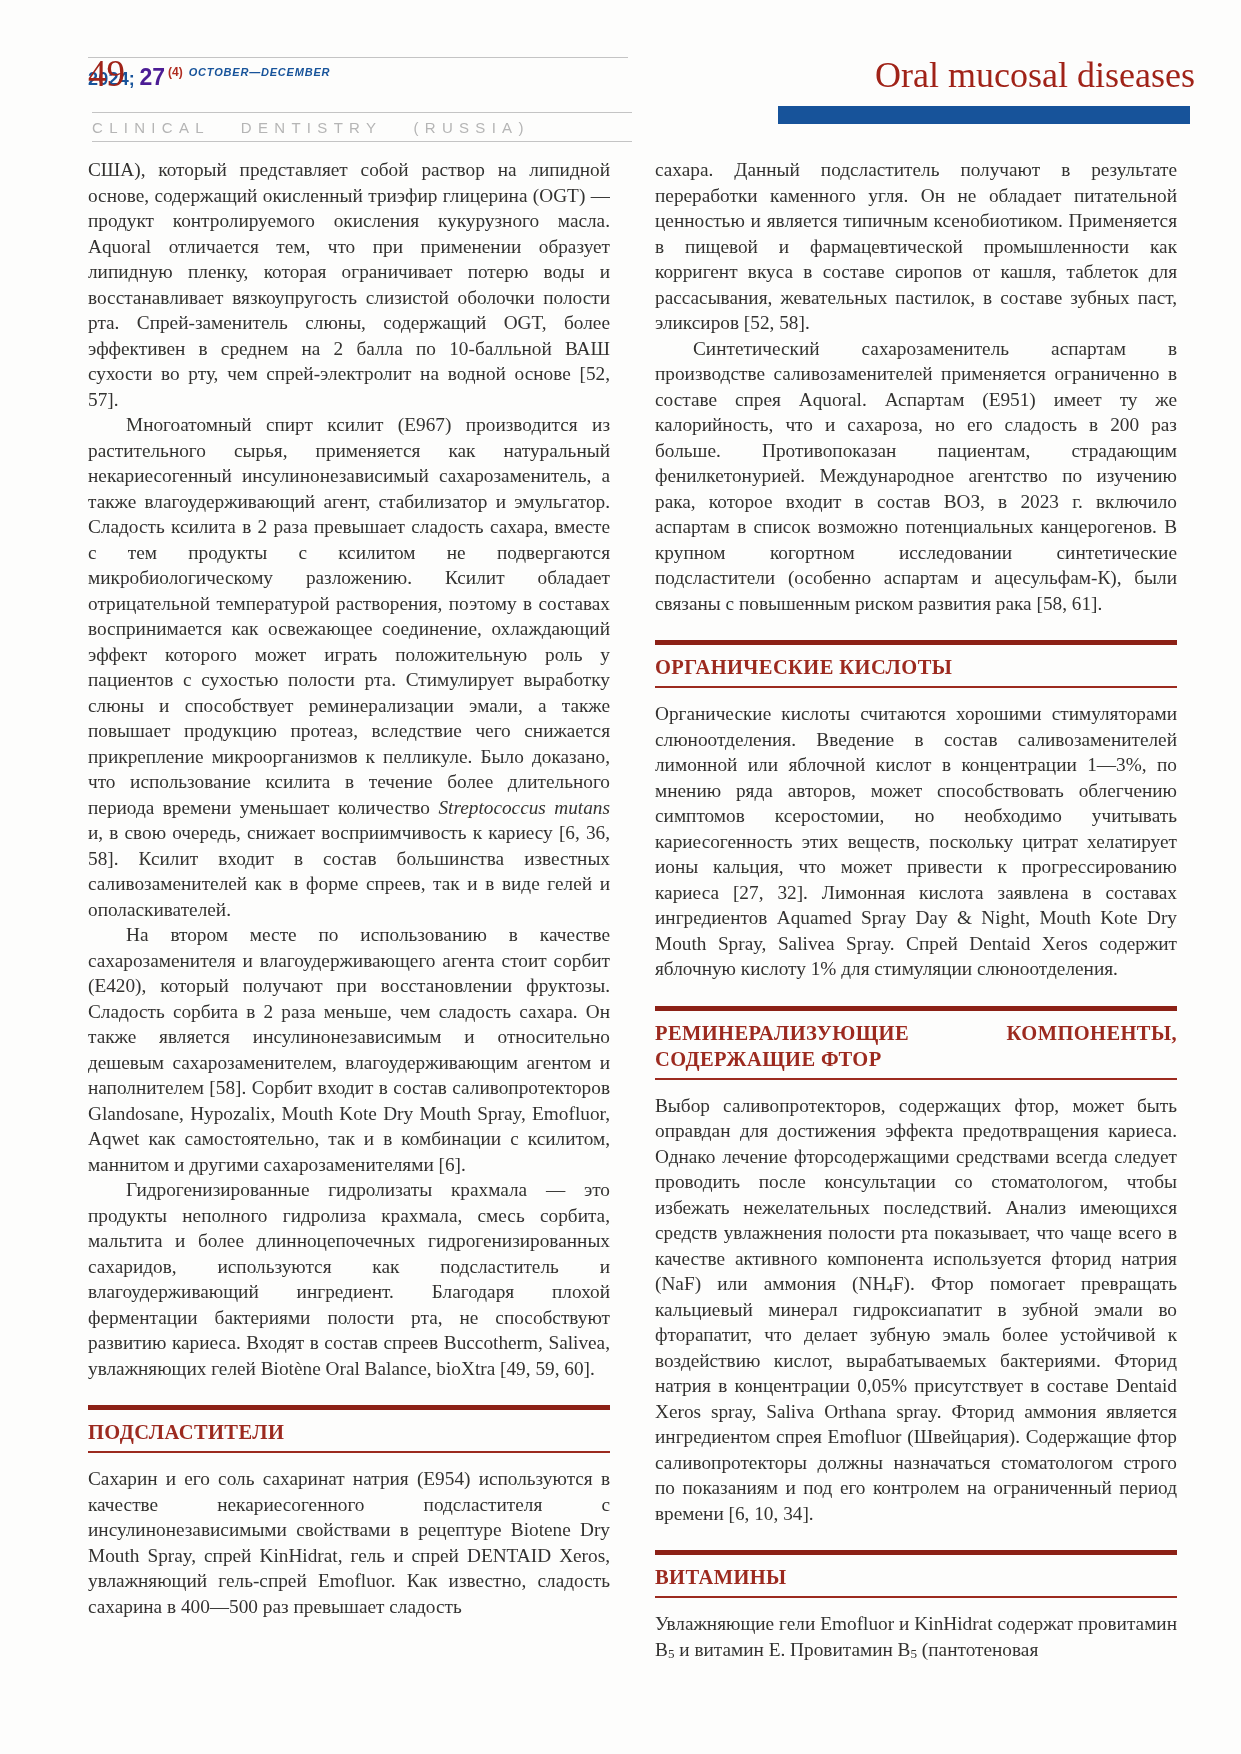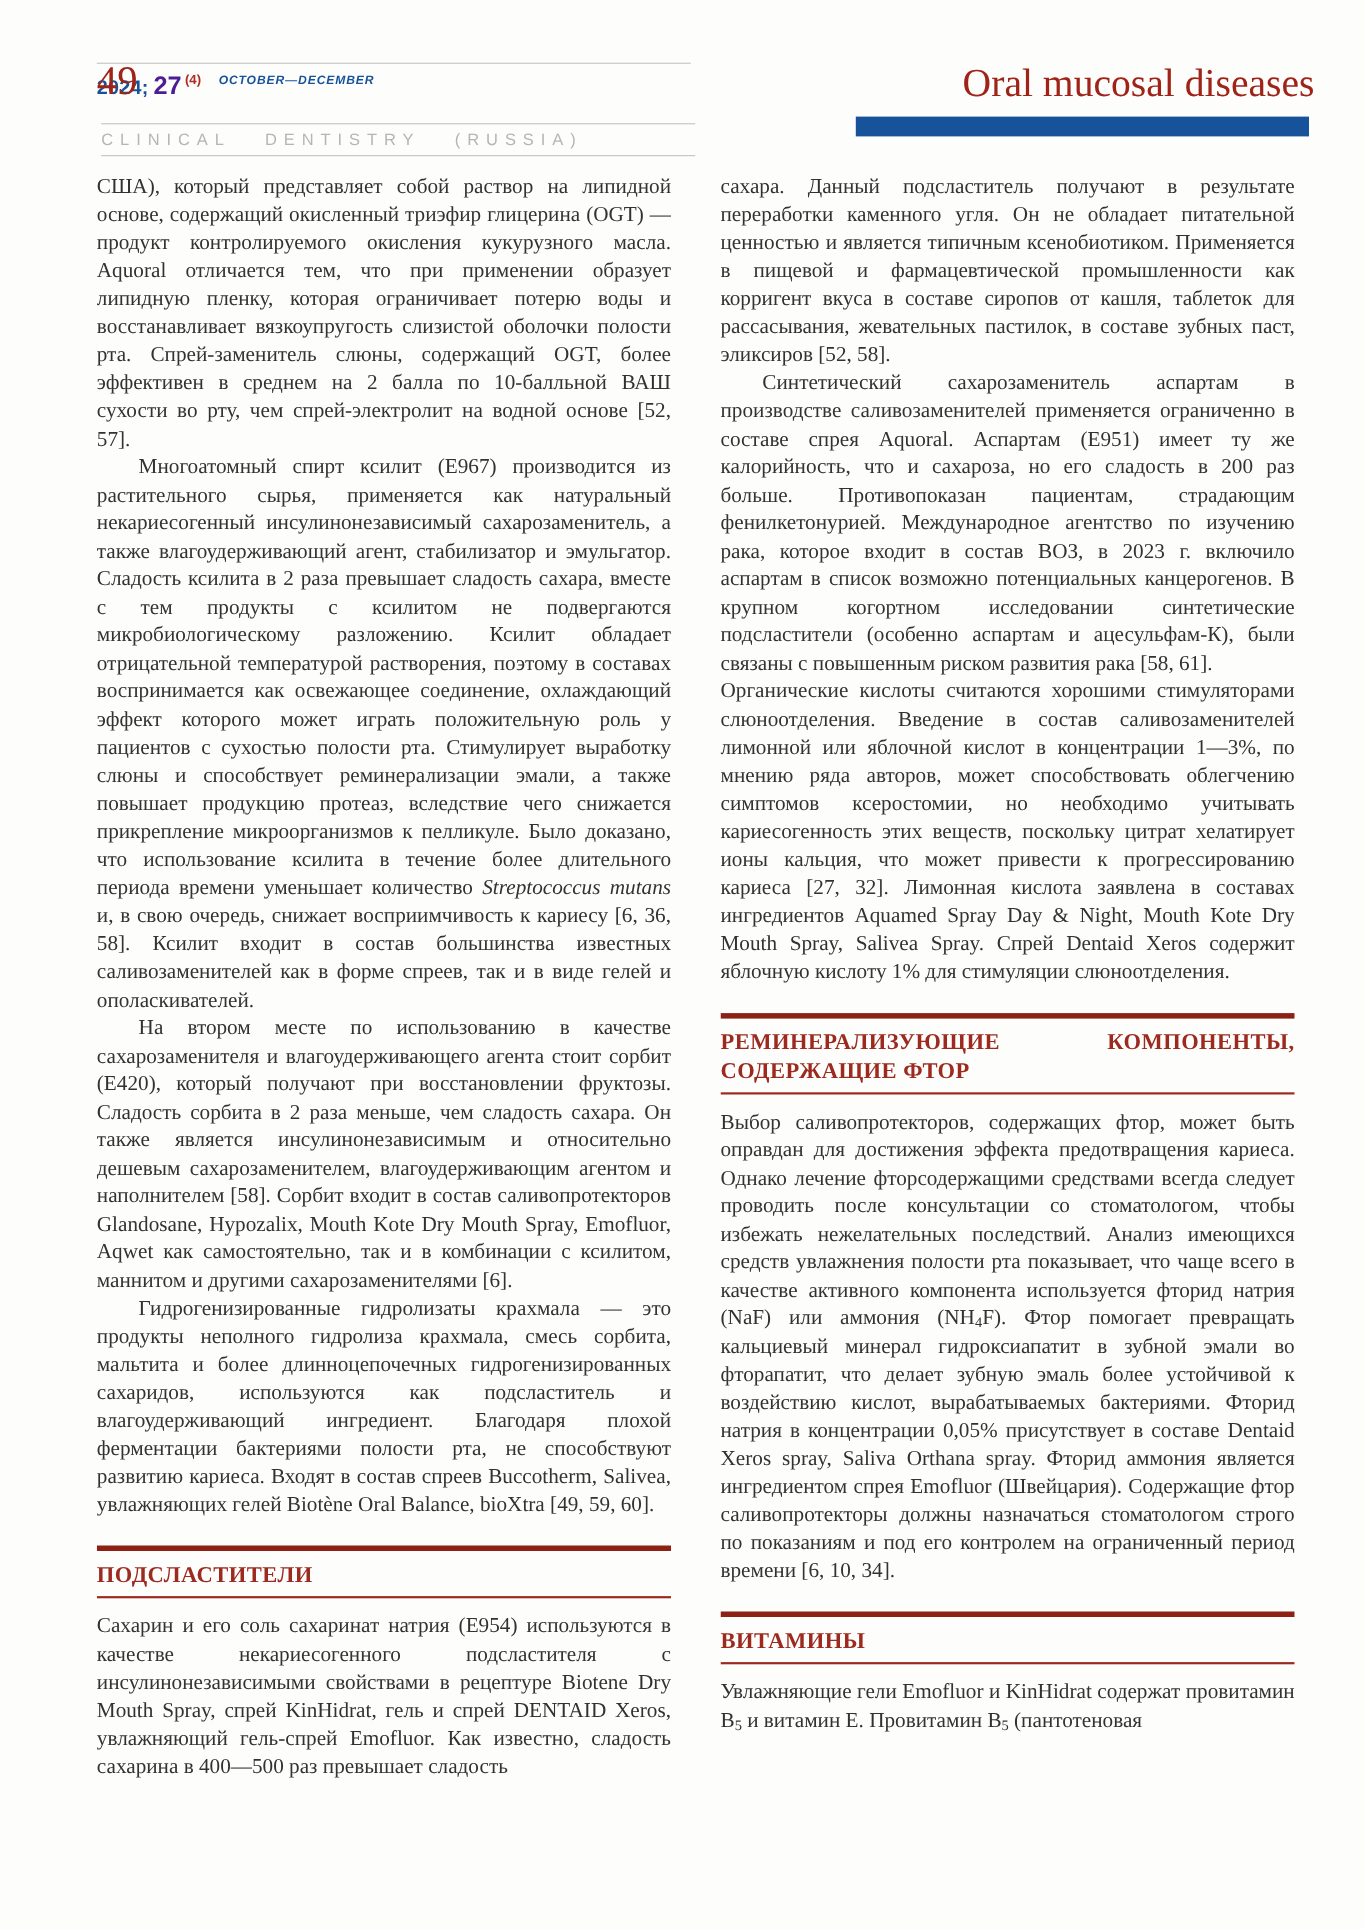--- a/index.html
+++ b/index.html
@@ -28,21 +28,21 @@
   }
   .vol-line{
     position:absolute;left:88px;top:64px;width:540px;height:30px;
     font-family:"Liberation Sans", sans-serif;
     white-space:nowrap;
   }
   .vol-year{color:var(--accent-blue);font-size:18px;font-weight:bold;letter-spacing:.2px;}
   .vol-num{color:#4c1d95;font-size:23px;font-weight:bold;}
   .vol-issue{color:#b02c20;font-size:12px;font-weight:bold;vertical-align:9px;margin-left:3px;}
   .vol-months{color:var(--accent-blue);font-size:11px;font-weight:bold;font-style:italic;
-    letter-spacing:.8px;vertical-align:9px;margin-left:16px;}
+    letter-spacing:.8px;vertical-align:9px;margin-left:6px;}
   .journal-band{
     position:absolute;left:92px;top:112px;width:540px;
     border-top:1px solid var(--gray-rule);
     border-bottom:1px solid var(--gray-rule);
     padding:6px 0 5px 0;
     font-family:"Liberation Sans", sans-serif;
     font-size:15px;color:var(--gray-text);
     letter-spacing:.42em;word-spacing:1.4em;white-space:nowrap;overflow:hidden;
   }
   .page-num{
@@ -110,20 +110,25 @@
       <div class="section">
         <div class="rule-thick"></div>
         <h2>ПОДСЛАСТИТЕЛИ</h2>
         <div class="rule-thin"></div>
       </div>
       <p class="para"><span>Сахарин и его соль сахаринат натрия (E954) используются в качестве некариесогенного подсластителя с инсулинонезависимыми свойствами в рецептуре Biotene Dry Mouth Spray, спрей KinHidrat, гель и спрей DENTAID Xeros, увлажняющий гель-спрей Emofluor. Как известно, сладость сахарина в 400—500 раз превышает сладость</span></p>
     </div>
   <div class="col col-right" id="col-right">
       <p class="para"><span>сахара. Данный подсластитель получают в результате переработки каменного угля. Он не обладает питательной ценностью и является типичным ксенобиотиком. Применяется в пищевой и фармацевтической промышленности как корригент вкуса в составе сиропов от кашля, таблеток для рассасывания, жевательных пастилок, в составе зубных паст, эликсиров [52, 58].</span></p>
       <p class="para indent"><span>Синтетический сахарозаменитель аспартам в производстве саливозаменителей применяется ограниченно в составе спрея Aquoral. Аспартам (E951) имеет ту же калорийность, что и сахароза, но его сладость в 200 раз больше. Противопоказан пациентам, страдающим фенилкетонурией. Международное агентство по изучению рака, которое входит в состав ВОЗ, в 2023 г. включило аспартам в список возможно потенциальных канцерогенов. В крупном когортном исследовании синтетические подсластители (особенно аспартам и ацесульфам-К), были связаны с повышенным риском развития рака [58, 61].</span></p>
+      <div class="section">
+        <div class="rule-thick"></div>
+        <h2>ОРГАНИЧЕСКИЕ КИСЛОТЫ</h2>
+        <div class="rule-thin"></div>
+      </div>
       <p class="para"><span>Органические кислоты считаются хорошими стимуляторами слюноотделения. Введение в состав саливозаменителей лимонной или яблочной кислот в концентрации 1—3%, по мнению ряда авторов, может способствовать облегчению симптомов ксеростомии, но необходимо учитывать кариесогенность этих веществ, поскольку цитрат хелатирует ионы кальция, что может привести к прогрессированию кариеса [27, 32]. Лимонная кислота заявлена в составах ингредиентов Aquamed Spray Day &amp; Night, Mouth Kote Dry Mouth Spray, Salivea Spray. Спрей Dentaid Xeros содержит яблочную кислоту 1% для стимуляции слюноотделения.</span></p>
       <div class="section">
         <div class="rule-thick"></div>
         <h2>РЕМИНЕРАЛИЗУЮЩИЕ КОМПОНЕНТЫ, СОДЕРЖАЩИЕ ФТОР</h2>
         <div class="rule-thin"></div>
       </div>
       <p class="para"><span>Выбор саливопротекторов, содержащих фтор, может быть оправдан для достижения эффекта предотвращения кариеса. Однако лечение фторсодержащими средствами всегда следует проводить после консультации со стоматологом, чтобы избежать нежелательных последствий. Анализ имеющихся средств увлажнения полости рта показывает, что чаще всего в качестве активного компонента используется фторид натрия (NaF) или аммония (NH</span><sub>4</sub><span>F). Фтор помогает превращать кальциевый минерал гидроксиапатит в зубной эмали во фторапатит, что делает зубную эмаль более устойчивой к воздействию кислот, вырабатываемых бактериями. Фторид натрия в концентрации 0,05% присутствует в составе Dentaid Xeros spray, Saliva Orthana spray. Фторид аммония является ингредиентом спрея Emofluor (Швейцария). Содержащие фтор саливопротекторы должны назначаться стоматологом строго по показаниям и под его контролем на ограниченный период времени [6, 10, 34].</span></p>
       <div class="section">
         <div class="rule-thick"></div>
         <h2>ВИТАМИНЫ</h2>

